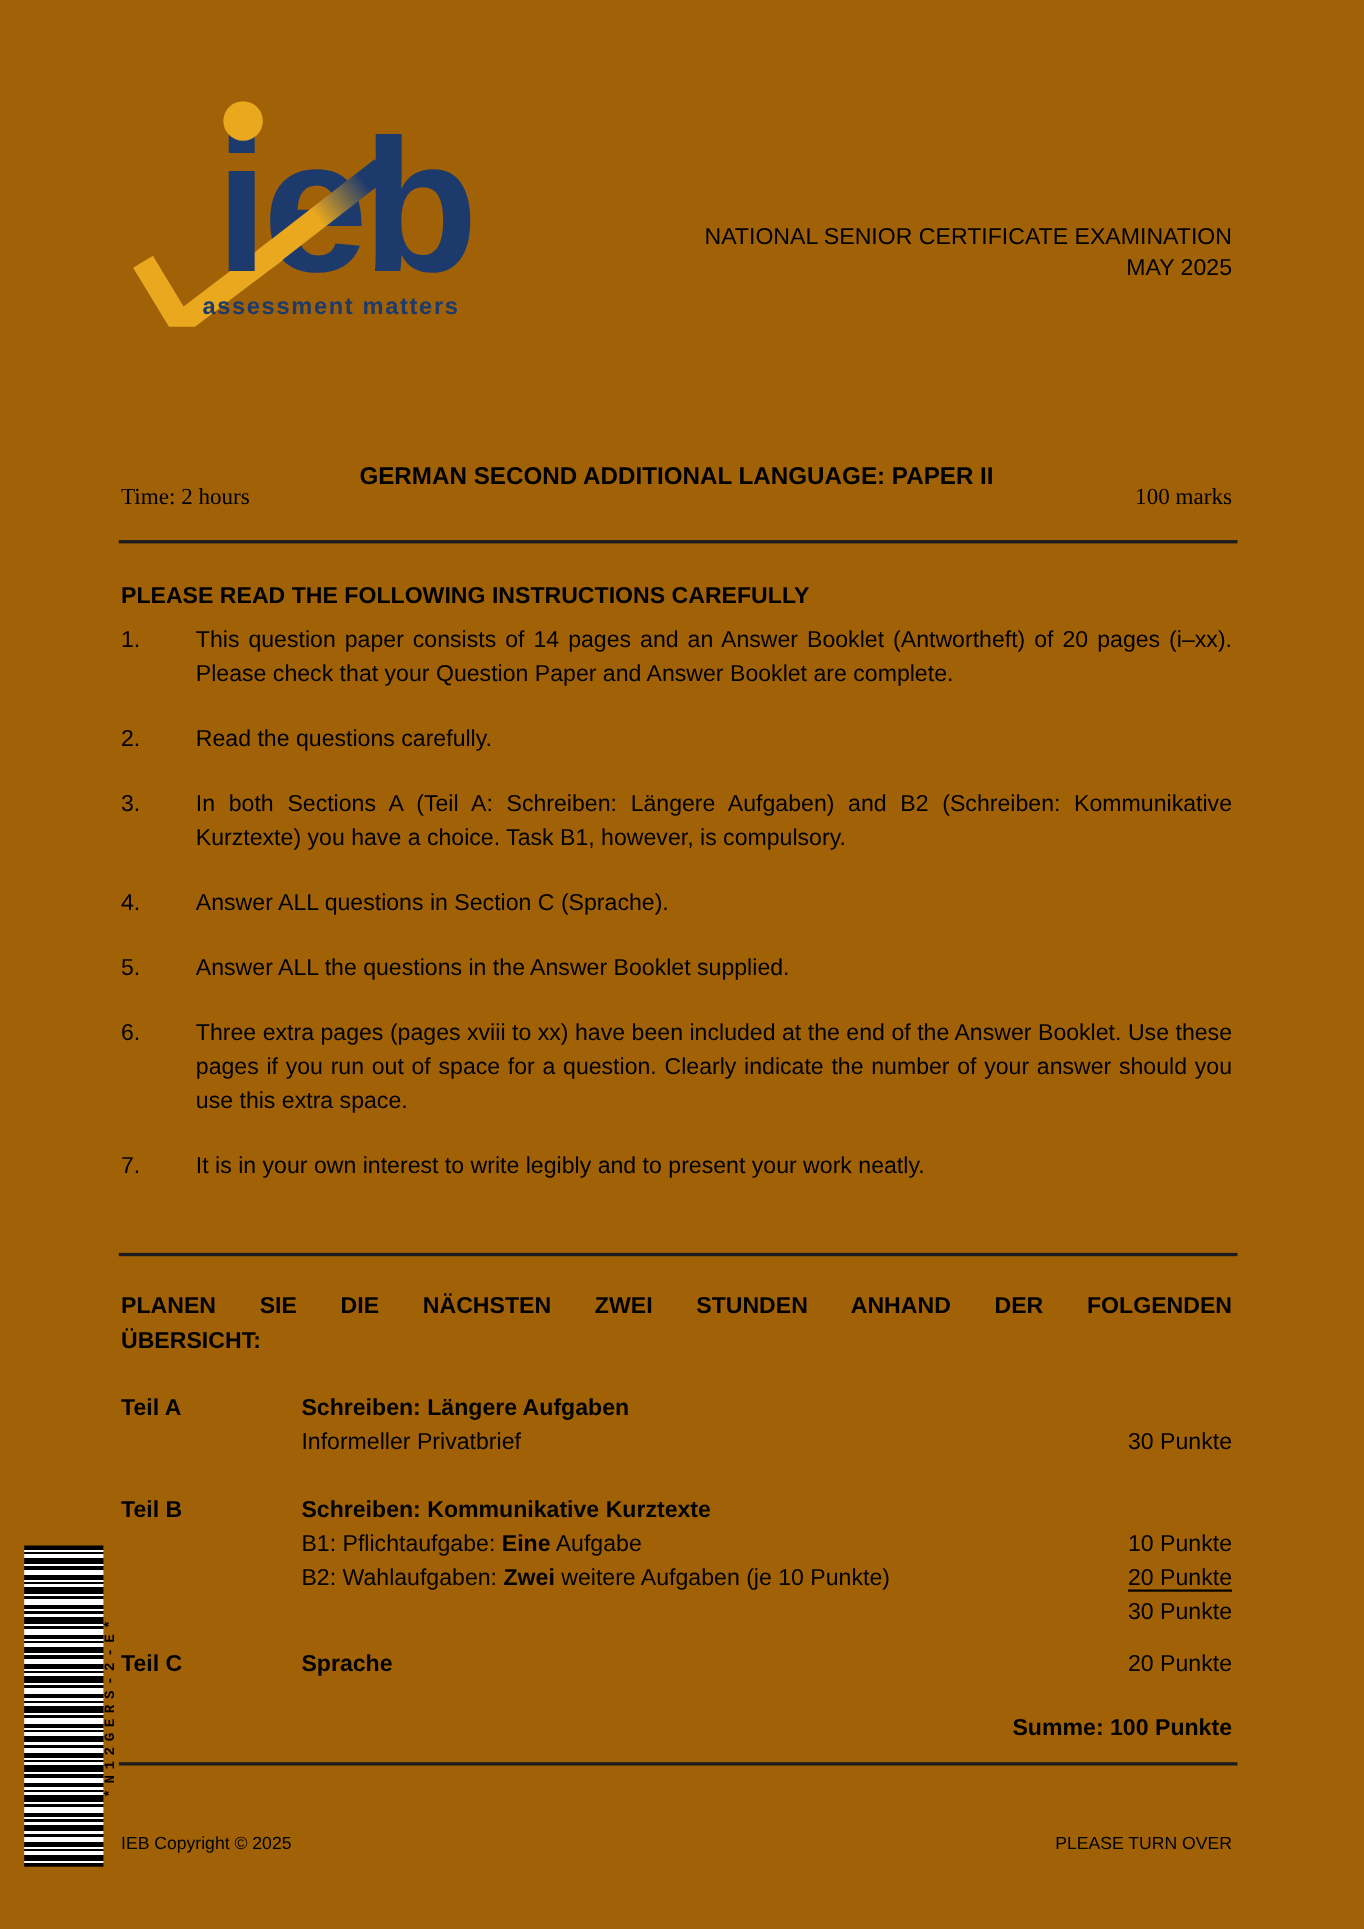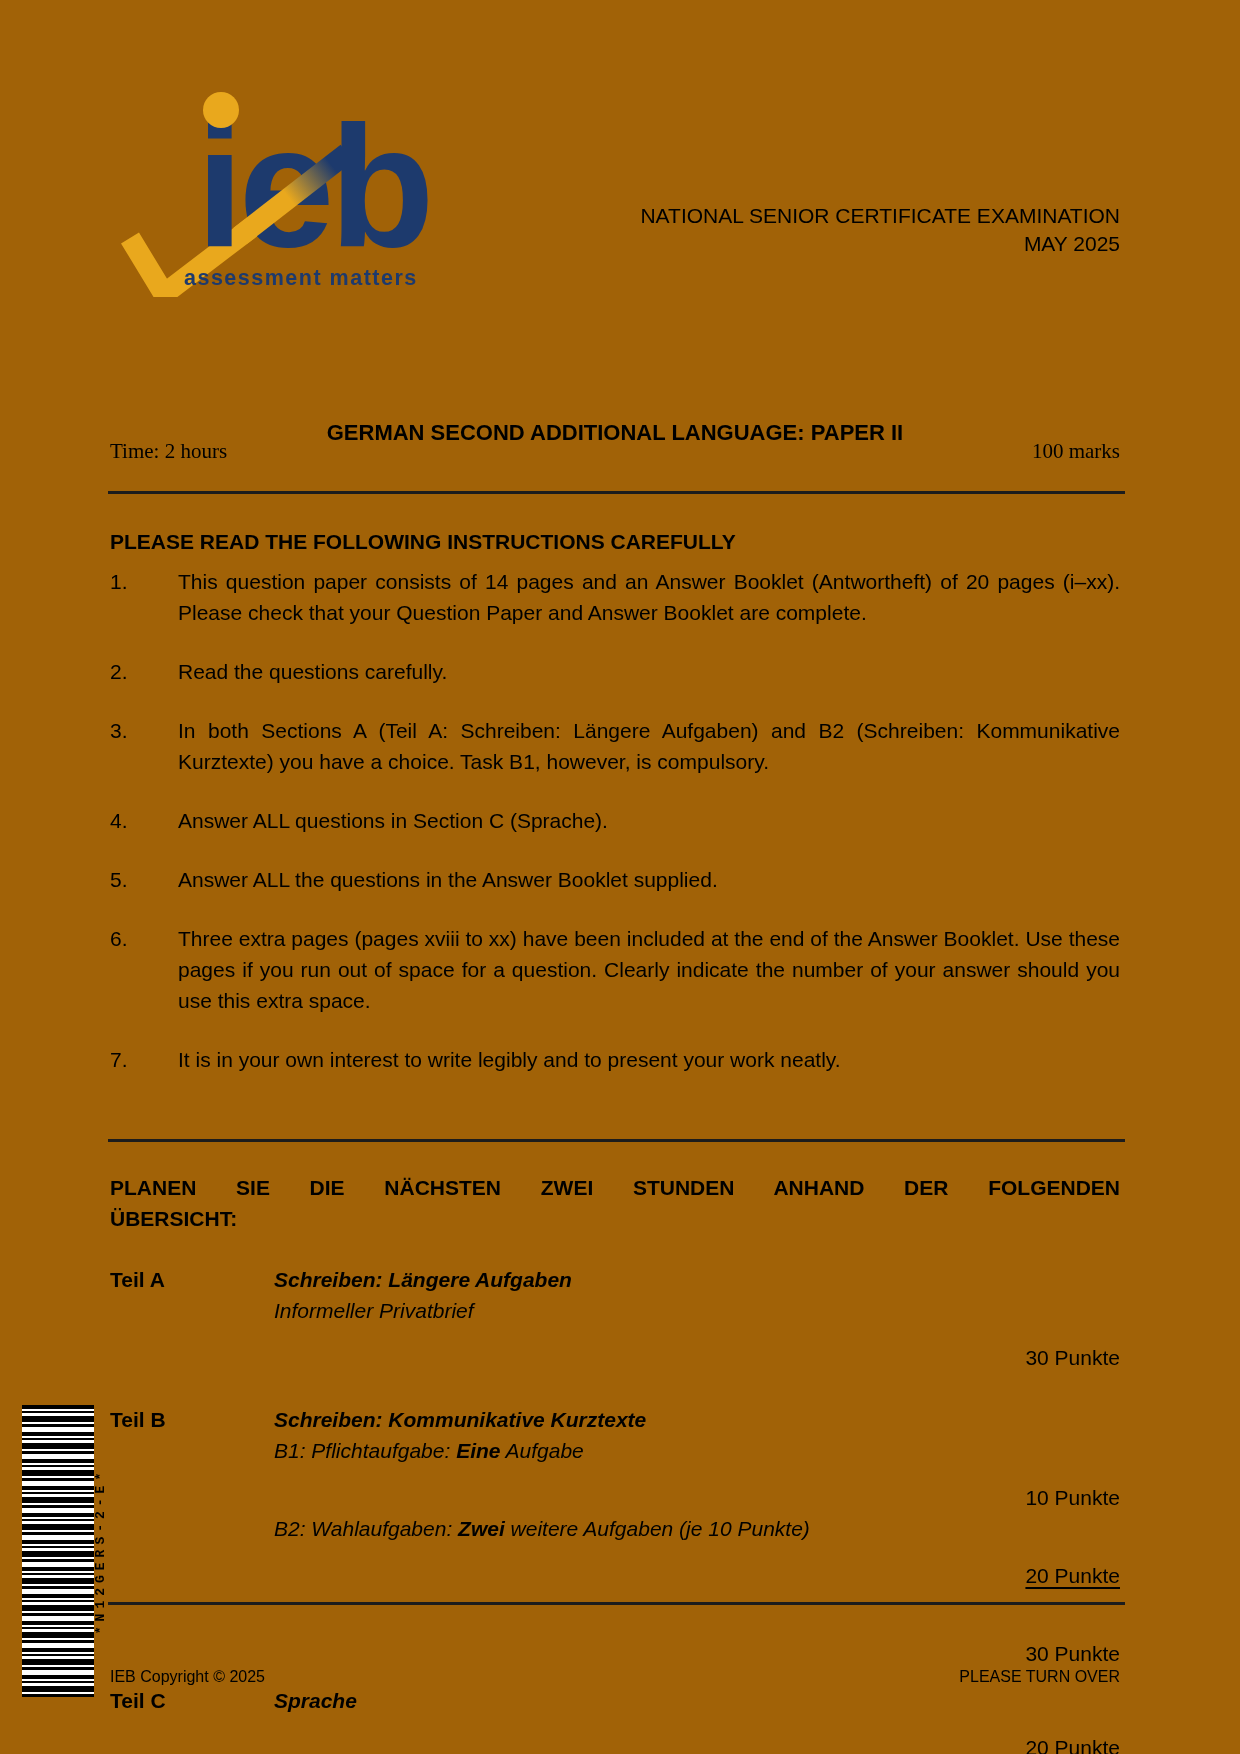--- a/index.html
+++ b/index.html
@@ -25,22 +25,22 @@
   .inst{display:flex;margin-bottom:28px;}
   .inst-num{width:68px;flex:none;}
   .inst-text{flex:1;text-align:justify;}
   
   .overview{position:absolute;left:110px;right:120px;top:1172px;font-size:21px;line-height:31px;}
   .ov-line1{font-weight:bold;text-align:justify;text-align-last:justify;}
   .ov-line2{font-weight:bold;}
   .ov-table{margin-top:30px;}
   .ov-row{display:flex;gap:29px;}
   .ov-label{width:135px;flex:none;font-weight:bold;}
-  .ov-desc{flex:1;font-style:italic;}
-  .ov-points{flex:none;text-align:center;margin-top:47px;}
+  .ov-desc{flex:1;}
+  .ov-points{flex:none;text-align:center;}
   .bold{font-weight:bold;}
   .ul{text-decoration:underline;text-decoration-thickness:2px;text-underline-offset:4px;}
   .sp31{height:31px}
   .sp16{height:16px}
   .ov-summe{text-align:right;font-weight:bold;margin-top:27px;}
   
   .footer{position:absolute;left:110px;right:120px;top:1668px;display:flex;justify-content:space-between;font-size:16px;}
   
   .barcode{
     position:absolute;left:22px;top:1405px;width:72px;height:292px;

